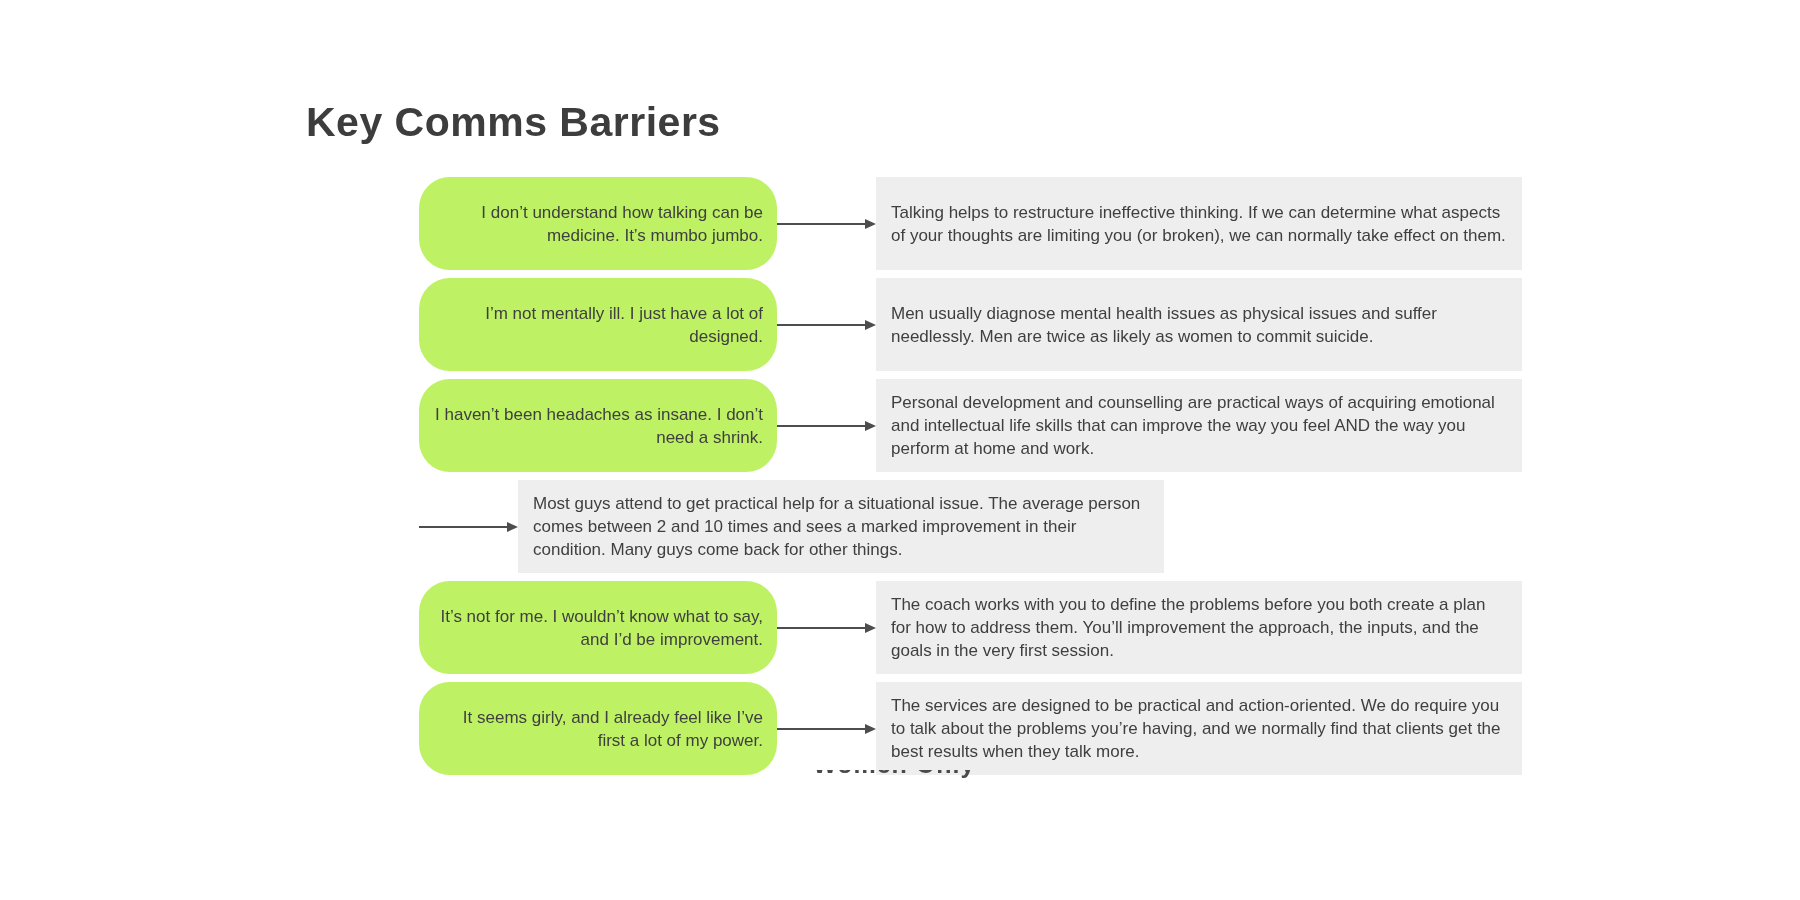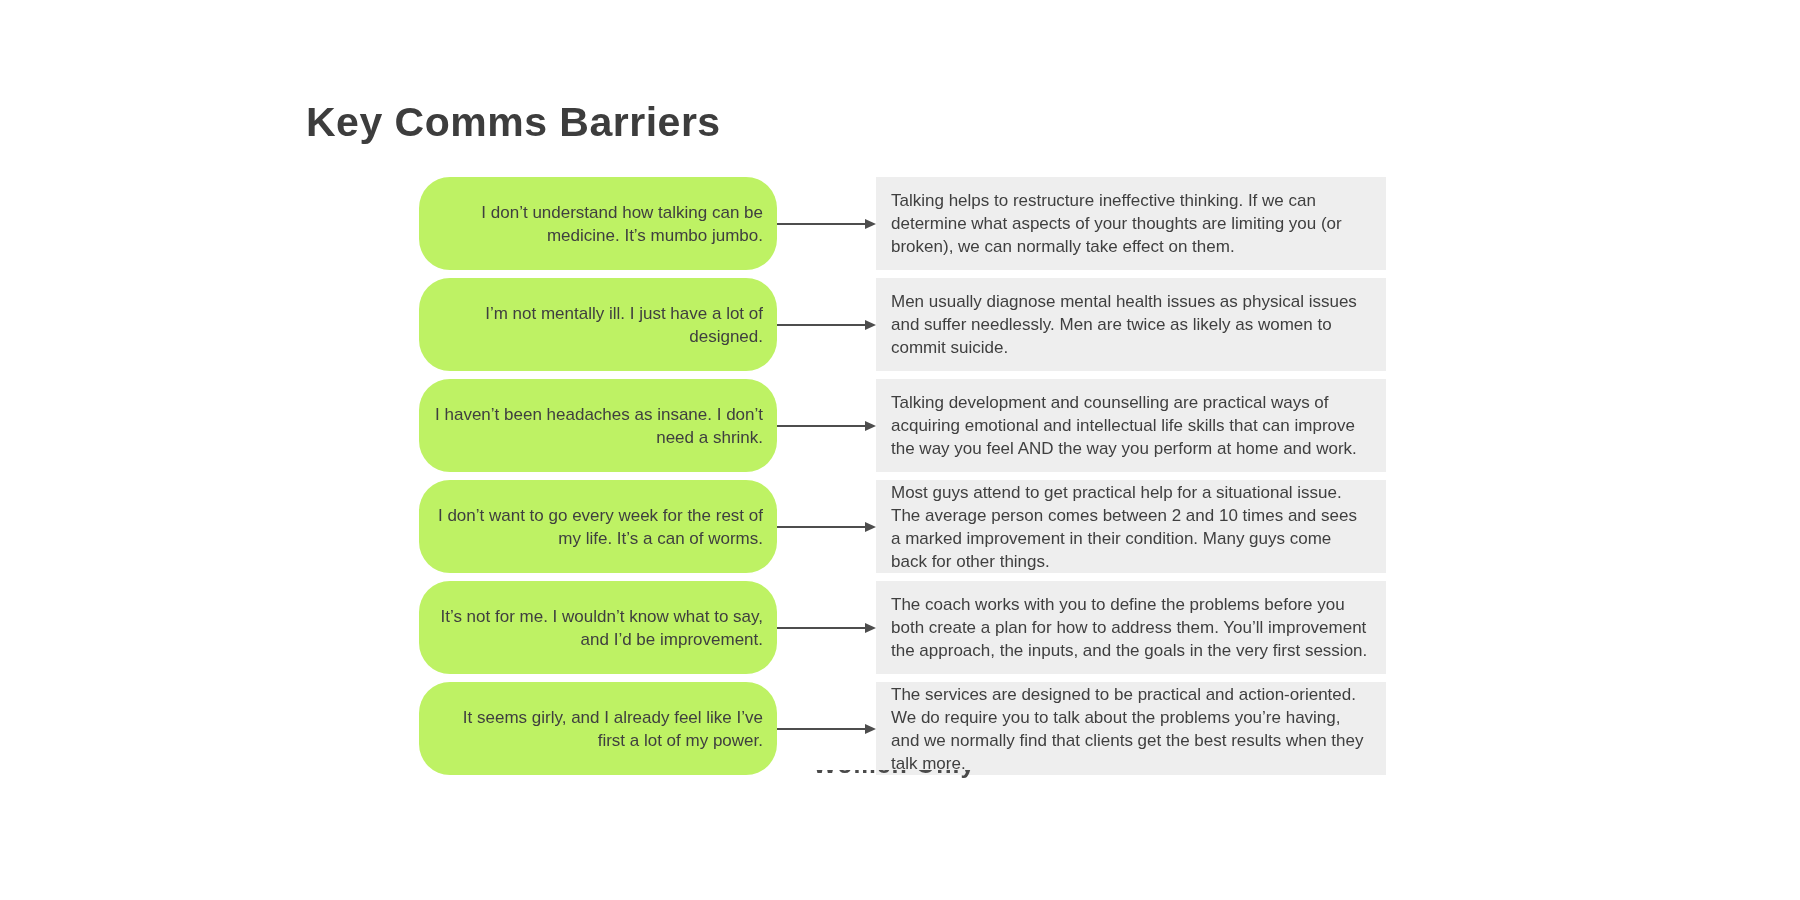--- a/index.html
+++ b/index.html
@@ -48,21 +48,21 @@
     background: #bef264;
     box-sizing: border-box;
     padding: 8px 14px;
     display: flex;
     align-items: center;
     justify-content: flex-end;
     text-align: right;
     border-radius: 31px;
   }
   .response-box {
-    width: 510px;
+    width: 646px;
     background: #eeeeee;
     box-sizing: border-box;
     padding: 8px 15px;
     display: flex;
     align-items: center;
     justify-content: flex-start;
     text-align: left;
   }
   .box-text {
     font-size: 17px;
@@ -150,28 +150,25 @@
 
     <div class="row">
       <div class="barrier-box">
         <span class="box-text">I haven’t been headaches as insane. I don’t need a shrink.</span>
       </div>
       <div class="connector">
         <div class="line"></div>
         <div class="head"></div>
       </div>
       <div class="response-box">
-        <span class="box-text">Talking development and counselling are practical ways of acquiring emotional and intellectual life skills that can improve the way you feel AND the way you perform at home and work.</span>
-      </div>
-    </div>
-
-    <div class="row">
-      <div class="barrier-box">
-        <span class="box-text">I don’t want to go every week for the rest of my life. It’s a can of worms.</span>
-      </div>
+        <span class="box-text">Personal development and counselling are practical ways of acquiring emotional and intellectual life skills that can improve the way you feel AND the way you perform at home and work.</span>
+      </div>
+    </div>
+
+    <div class="row">
       <div class="connector">
         <div class="line"></div>
         <div class="head"></div>
       </div>
       <div class="response-box">
         <span class="box-text">Most guys attend to get practical help for a situational issue. The average person comes between 2 and 10 times and sees a marked improvement in their condition. Many guys come back for other things.</span>
       </div>
     </div>
 
     <div class="row">

